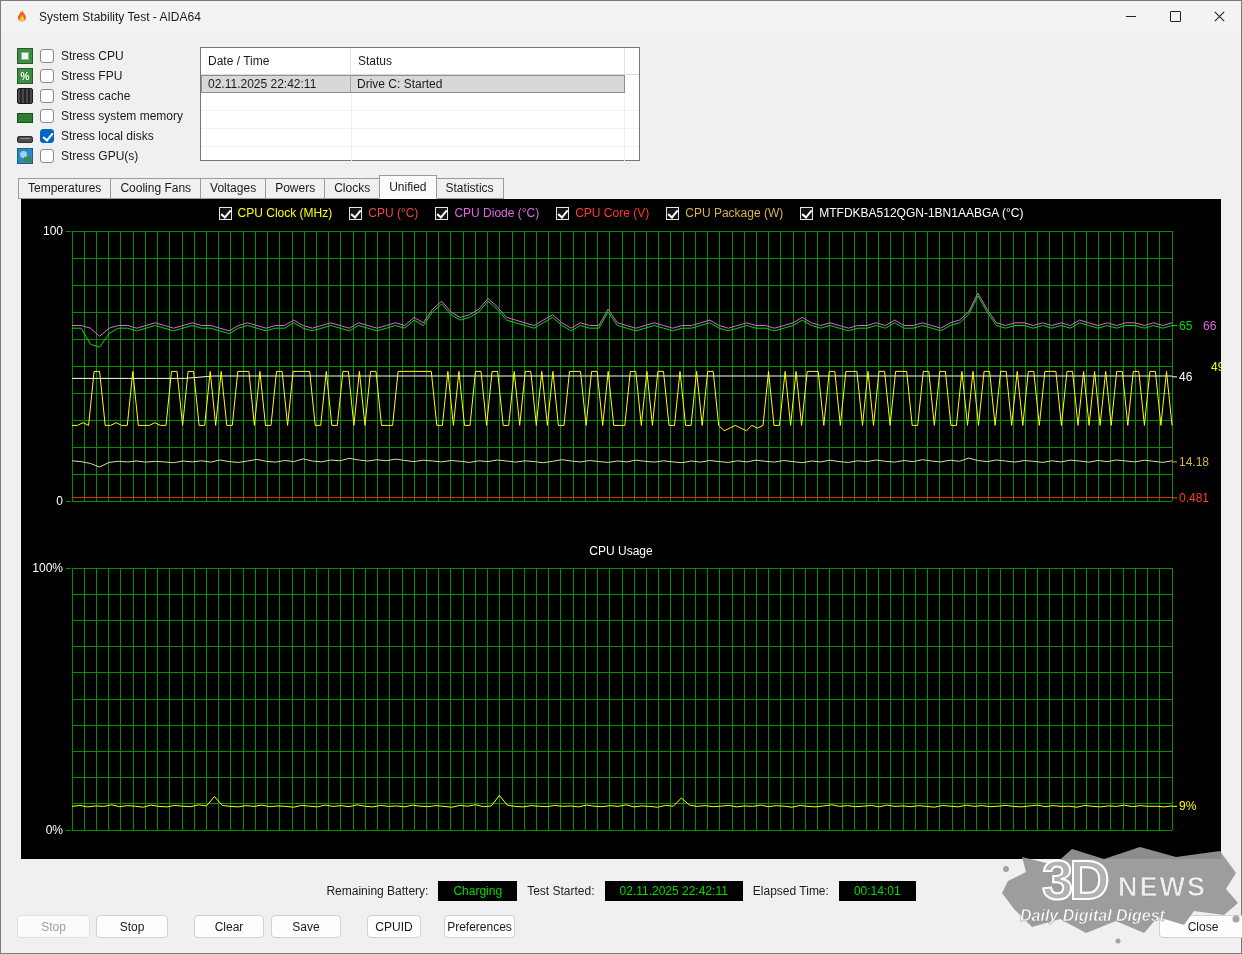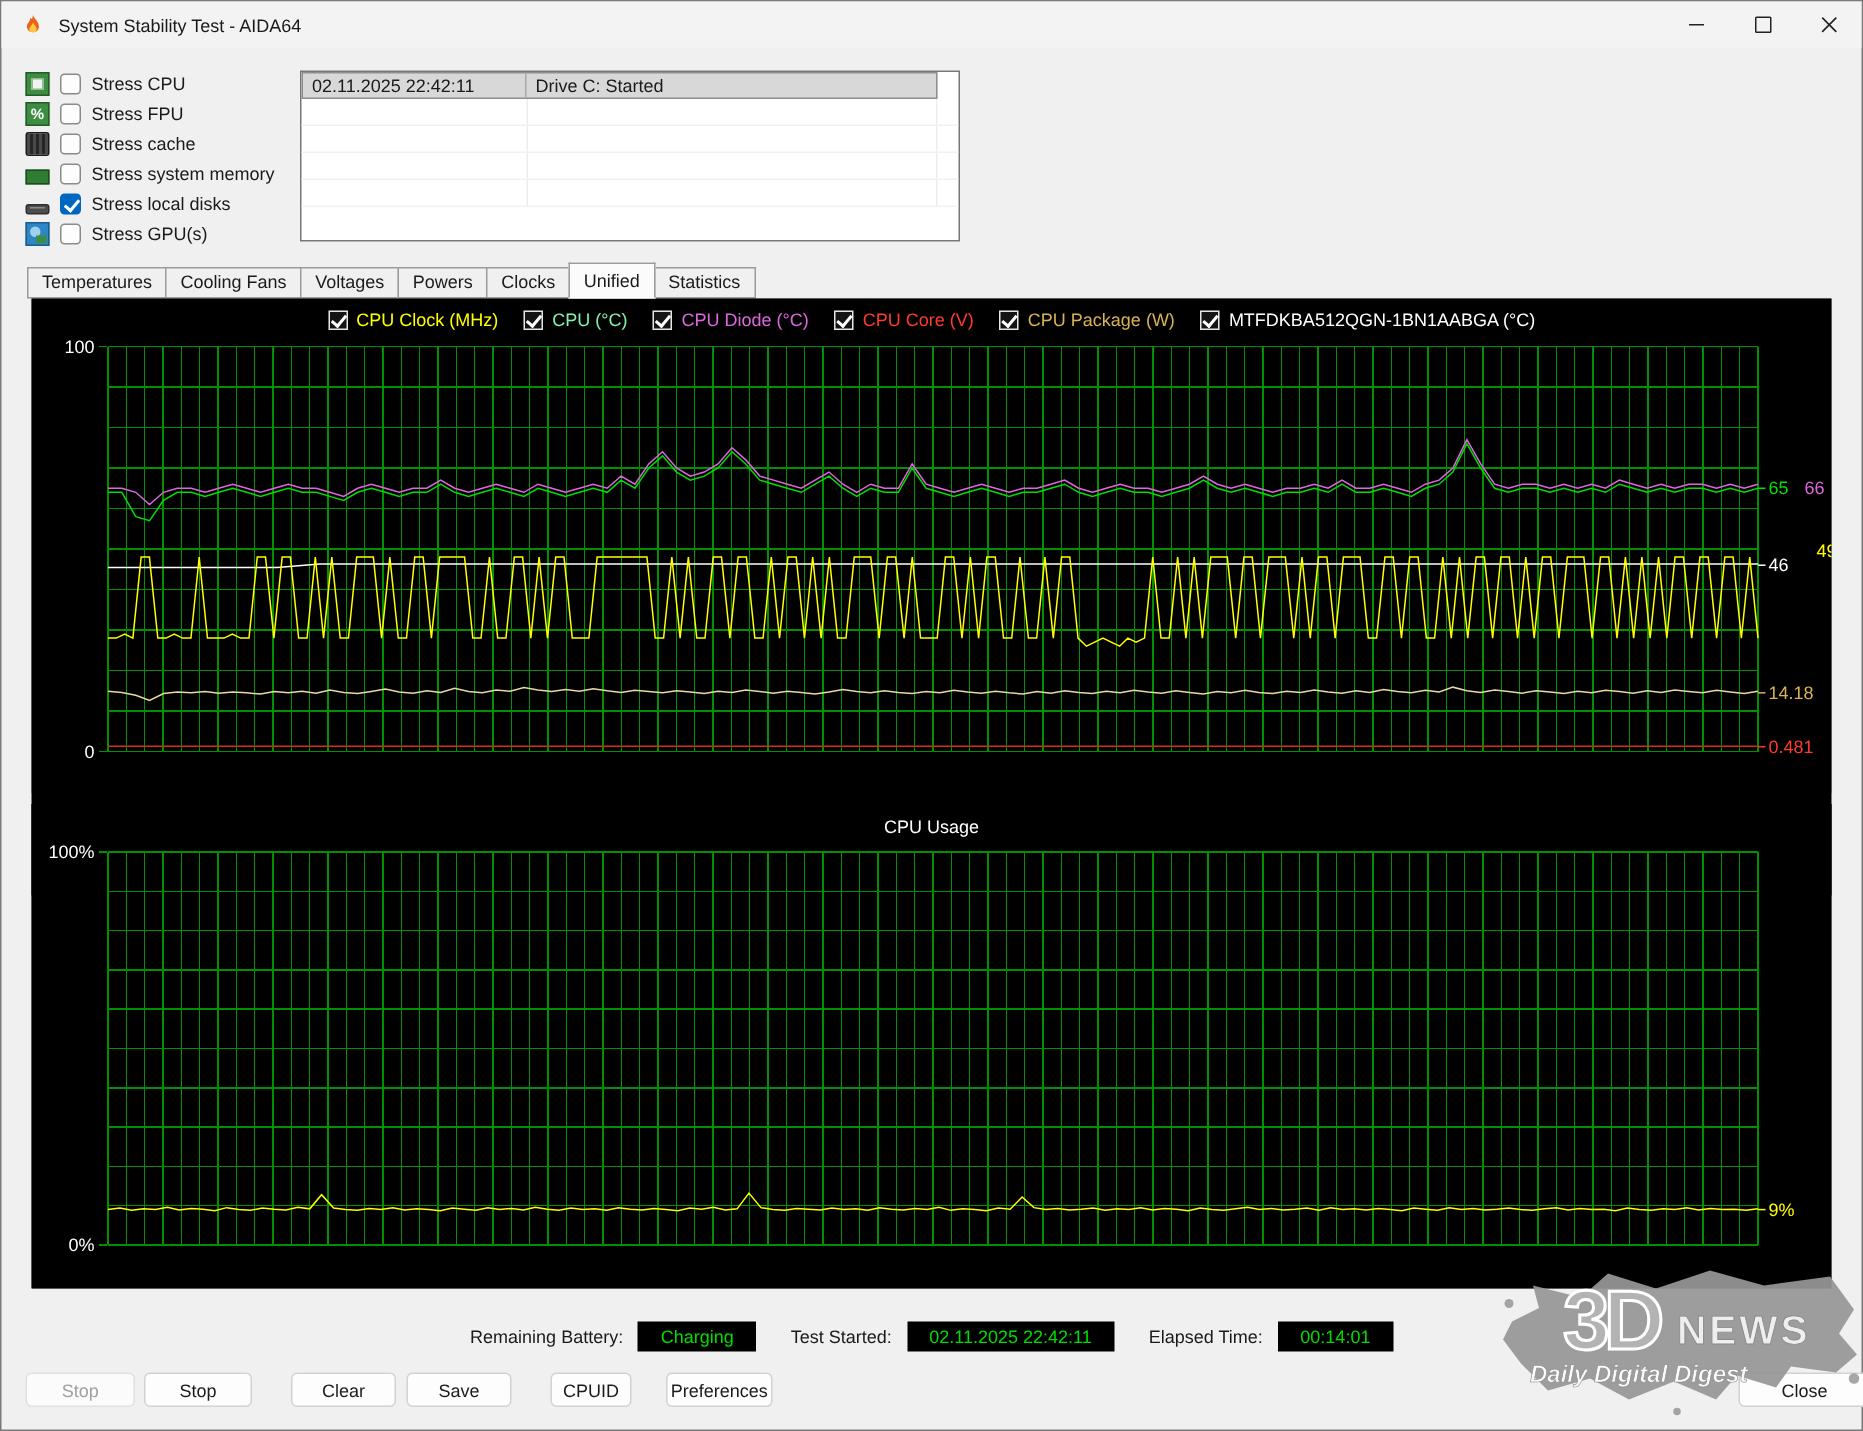--- a/index.html
+++ b/index.html
@@ -61,21 +61,21 @@
   .chart-panel{position:absolute;left:21px;width:1200px;background:#000;}
   #chart1-panel{top:199px;height:398px;}
   #chart2-panel{top:536px;height:323px;}
   .chart-legend{position:absolute;top:7px;left:0;right:0;display:flex;justify-content:center;gap:17px;z-index:2;}
   .legend-item{display:flex;align-items:center;gap:6px;font-size:12px;cursor:default;}
   .leg-cb{width:13px;height:13px;box-sizing:border-box;border:1px solid #e6e6e6;background:#141414;position:relative;flex:none;}
   .leg-cb::after{content:"";position:absolute;left:3px;top:0px;width:4px;height:8px;
     border:solid #fff;border-width:0 2px 2px 0;transform:rotate(40deg);}
   
   .status-row{position:absolute;left:0;right:0;top:879px;height:24px;display:flex;align-items:center;
-    justify-content:center;gap:23px;font-size:12px;}
+    justify-content:center;gap:10px;font-size:12px;}
   .status-pair{display:flex;align-items:center;gap:10px;}
   .status-box{background:#000;color:#00dc00;padding:3px 15px;font-size:12px;min-width:46px;text-align:center;}
   
   .btn{position:absolute;top:915px;height:23px;background:#fdfdfd;border:1px solid #d2d2d2;border-radius:4px;
     font-size:12px;color:#1a1a1a;display:flex;align-items:center;justify-content:center;box-sizing:border-box;}
   .btn.disabled{color:#a0a0a0;background:#fbfbfb;border-color:#e0e0e0;}
   #btn-start{left:17px;width:73px;}
   #btn-stop{left:96px;width:72px;}
   #btn-clear{left:194px;width:70px;text-align:right;}
   #btn-save{left:271px;width:70px;}
@@ -140,20 +140,25 @@
       <span>Stress local disks</span>
     </div>
     <div class="stress-row">
       <span class="stress-icon gpu-icon"></span>
       <span class="win-cb"></span>
       <span>Stress GPU(s)</span>
     </div>
   </div>
 
   <div class="event-table">
+    <div class="et-header">
+      <div class="et-cell hc1">Date / Time</div>
+      <div class="et-cell hc2">Status</div>
+      <div class="hc3"></div>
+    </div>
     <div class="et-row">
       <div class="rowsel">
         <div class="rc1">02.11.2025 22:42:11</div>
         <div class="rc2">Drive C: Started</div>
       </div>
     </div>
     <div class="et-empty">
         <div class="ec1"></div>
         <div class="ec2"></div>
         <div class="ec3"></div>
@@ -186,21 +191,21 @@
   </div>
 
   <div class="chart-panel" id="chart1-panel">
     <div class="chart-legend" id="chart1-legend">
         <span class="legend-item">
           <span class="leg-cb"></span>
           <span class="leg-label" style="color: rgb(255, 255, 0);">CPU Clock (MHz)</span>
         </span>
         <span class="legend-item">
           <span class="leg-cb"></span>
-          <span class="leg-label" style="color: #86efac;">CPU (°C)</span>
+          <span class="leg-label" style="color: #ef4444;">CPU (°C)</span>
         </span>
         <span class="legend-item">
           <span class="leg-cb"></span>
           <span class="leg-label" style="color: rgb(224, 102, 224);">CPU Diode (°C)</span>
         </span>
         <span class="legend-item">
           <span class="leg-cb"></span>
           <span class="leg-label" style="color: rgb(255, 59, 42);">CPU Core (V)</span>
         </span>
         <span class="legend-item">

